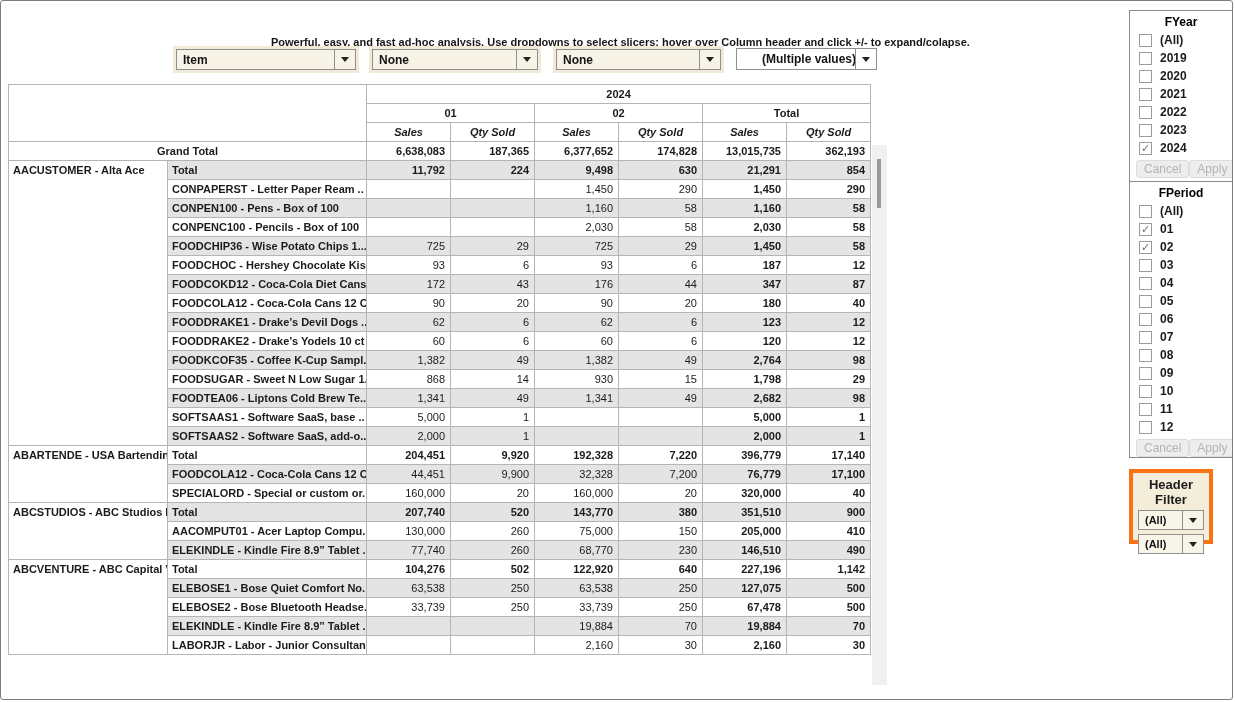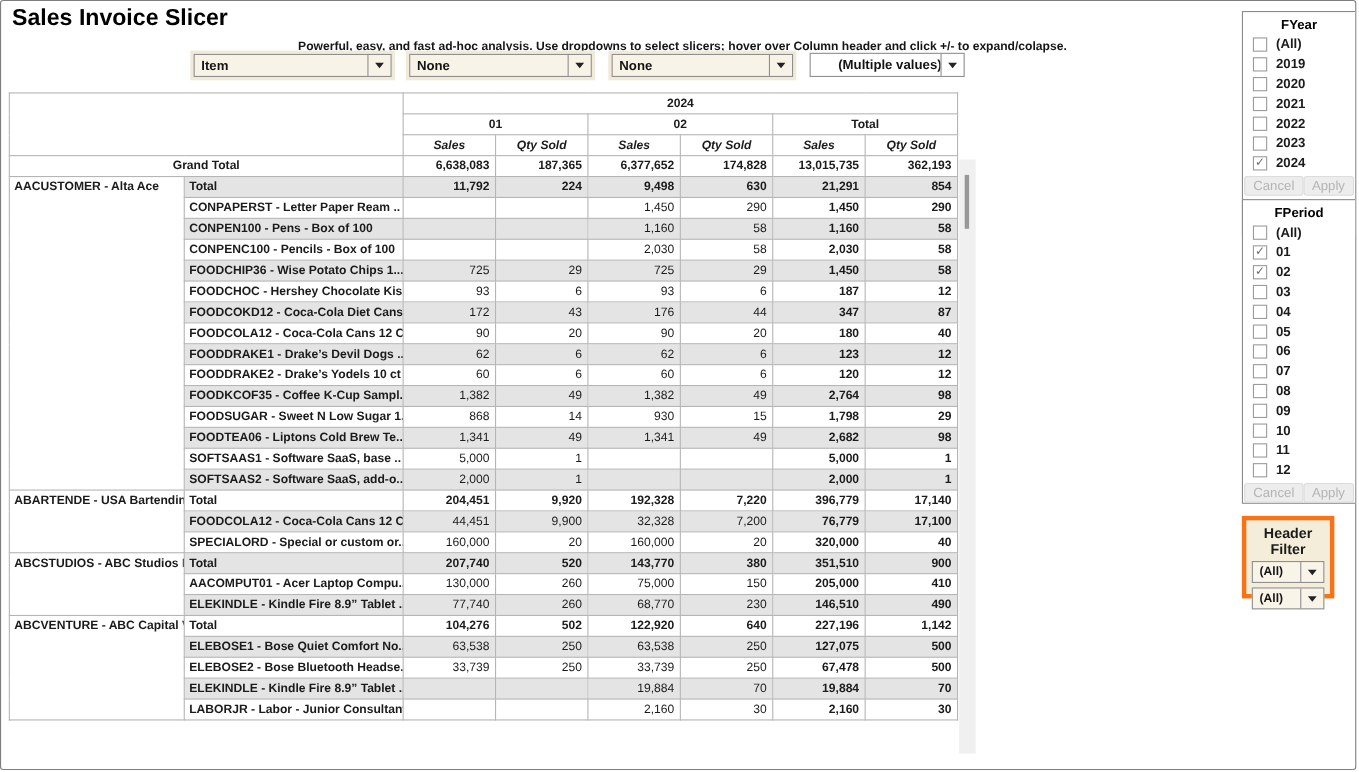--- a/index.html
+++ b/index.html
@@ -45,36 +45,35 @@
   .sb-track { position:absolute; left:871px; top:144px; width:15px; height:540px; background:#f0f0f0; }
   .sb-thumb { position:absolute; left:5px; top:14px; width:4px; height:49px; background:#999; }
 
   
   .filter-box { position:absolute; left:1128px; width:104px; background:#fff; border:1px solid #8a8a8a; }
   .fp-title { text-align:center; font-size:12px; font-weight:bold; padding:4px 0 2px 0; color:#000; }
   .opt { display:flex; align-items:center; height:18px; padding-left:9px; cursor:default; }
   .cb { width:13px; height:13px; border:1px solid #9b9b9b; background:#fff; margin-right:8px;
         font-size:11px; line-height:11px; text-align:center; color:#6e6e6e; flex:0 0 auto; }
   .opt-label { font-size:12px; font-weight:bold; }
-  .btn-row { display:flex; justify-content:center; padding:3px 6px 4px 6px; }
+  .btn-row { display:flex; justify-content:space-between; padding:3px 6px 4px 6px; }
   .gbtn { font-size:12px; color:#b4b4b4; background:#ededed; border:1px solid #dcdcdc; border-radius:3px;
           padding:1px 7px; }
 
   .hf-box { position:absolute; left:1128px; top:468px; width:84px; height:75px;
             background:#f4edda; border:4px solid #f97316; }
   .hf-title { text-align:center; font-size:13px; font-weight:bold; padding:4px 0 3px 0; }
   .hf-box .dd { height:20px; margin:0 5px 4px 5px; background:#f9f4e8; }
   .hf-box .dd-label { font-size:11px; }
 </style>
 </head>
 <body>
 
 <div class="page">
 
-  <div class="title">Sales Invoice Slicer</div>
   <div class="subtitle">Powerful, easy, and fast ad-hoc analysis. Use dropdowns to select slicers; hover over Column header and click +/- to expand/colapse.</div>
 
   <div class="strip" style="left:172px;width:186px;">
     <div class="dd">
       <span class="dd-label">Item</span>
       <span class="dd-arrow">
           <span class="tri"></span>
         </span>
     </div>
   </div>

